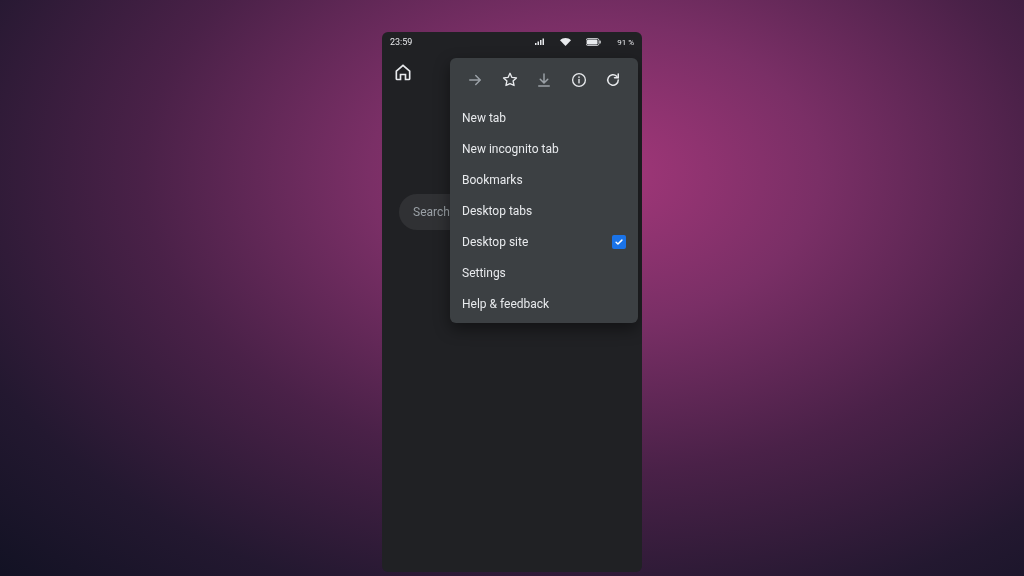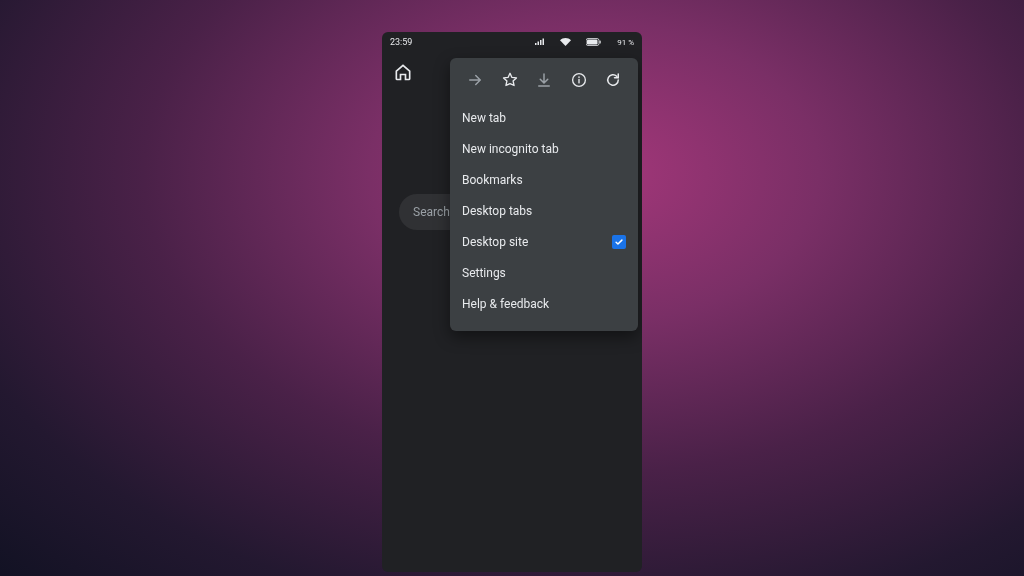--- a/index.html
+++ b/index.html
@@ -83,21 +83,21 @@
     height: 44px;
     display: flex;
     align-items: center;
     justify-content: space-between;
     padding: 0 12px;
   }
   .menu-icon {
     width: 26px; height: 26px;
     display: flex; align-items: center; justify-content: center;
   }
-  .menu-items { padding-bottom: 12px; text-align: center; }
+  .menu-items { padding-bottom: 4px; text-align: center; }
   .menu-item {
     height: 31px;
     display: flex;
     align-items: center;
     justify-content: space-between;
     padding: 0 12px;
     color: #e8eaed;
     font-size: 12px;
   }
   .checkbox {

